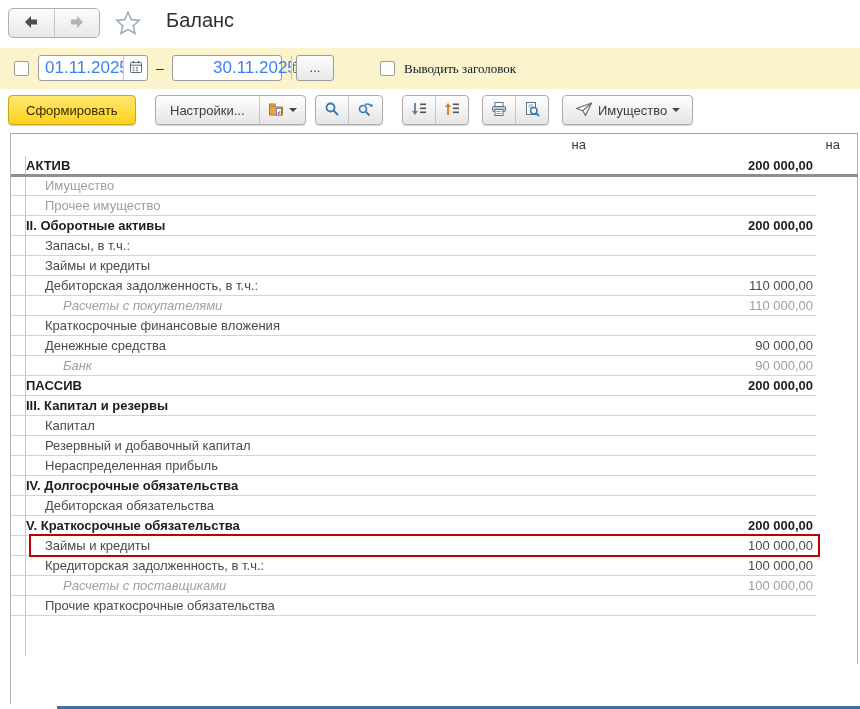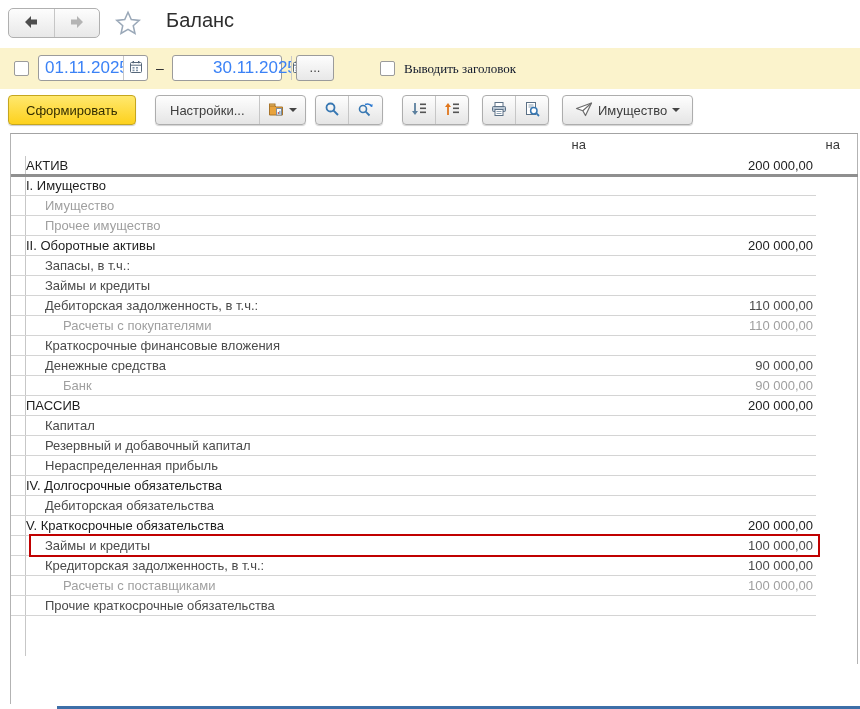--- a/index.html
+++ b/index.html
@@ -47,23 +47,23 @@
   .vline-right{position:absolute;left:846px;top:0;width:1px;height:530px;background:#b3b3b3;}
   .thead{position:relative;height:22px;}
   .thead span{position:absolute;top:3px;font-size:13px;color:#3a3a3a;margin-left:12px;}
   .th1{right:272px;}
   .th2{right:18px;}
   .trow{position:relative;height:20px;box-sizing:border-box;font-size:13px;color:#4a4a4a;cursor:default;}
   .trow::after{content:"";position:absolute;left:0;right:42px;bottom:0;height:1px;background:#d4d4d4;}
   .trow.thick::after{right:0;height:3px;background:#8f8f8f;bottom:-1px;z-index:1;}
   .trow .lbl{position:absolute;top:2px;left:15px;white-space:nowrap;}
   .trow.i1 .lbl{left:34px;}
-  .trow.i2 .lbl{left:52px;}
+  .trow.i2 .lbl{left:52px;font-style:italic;}
   .trow .val{position:absolute;top:2px;right:45px;white-space:nowrap;}
-  .trow.b{font-weight:normal;color:#1d1d1d;}
+  .trow.b{font-weight:bold;color:#1d1d1d;}
   .trow.g{color:#9f9f9f;}
   .trow.sel::before{content:"";position:absolute;left:18px;right:38px;top:-2px;bottom:-1px;
                     border:2px solid #c00000;z-index:2;pointer-events:none;}
 
   .bottombar{position:absolute;left:57px;right:0;bottom:0;height:3px;background:#3d6fa8;}
 </style>
 </head>
 <body>
 
 <div class="app">
@@ -247,23 +247,20 @@
     <div class="vline-right"></div>
     <div class="thead">
       <span class="th1">на</span>
       <span class="th2">на</span>
     </div>
     <div id="rows">
         <div class="trow i0 b thick">
           <span class="lbl">АКТИВ</span>
           <span class="val">200 000,00</span>
         </div>
-        <div class="trow i0 b">
-          <span class="lbl">I. Имущество</span>
-        </div>
         <div class="trow i1 g">
           <span class="lbl">Имущество</span>
         </div>
         <div class="trow i1 g">
           <span class="lbl">Прочее имущество</span>
         </div>
         <div class="trow i0 b">
           <span class="lbl">II. Оборотные активы</span>
           <span class="val">200 000,00</span>
         </div>
@@ -289,20 +286,23 @@
           <span class="val">90 000,00</span>
         </div>
         <div class="trow i2 g">
           <span class="lbl">Банк</span>
           <span class="val">90 000,00</span>
         </div>
         <div class="trow i0 b">
           <span class="lbl">ПАССИВ</span>
           <span class="val">200 000,00</span>
         </div>
+        <div class="trow i0 b">
+          <span class="lbl">III. Капитал и резервы</span>
+        </div>
         <div class="trow i1">
           <span class="lbl">Капитал</span>
         </div>
         <div class="trow i1">
           <span class="lbl">Резервный и добавочный капитал</span>
         </div>
         <div class="trow i1">
           <span class="lbl">Нераспределенная прибыль</span>
         </div>
         <div class="trow i0 b">

